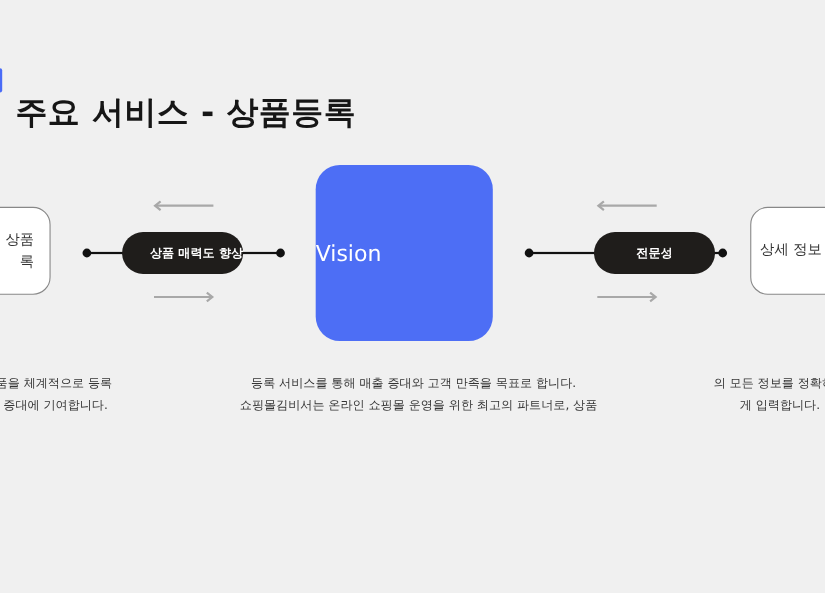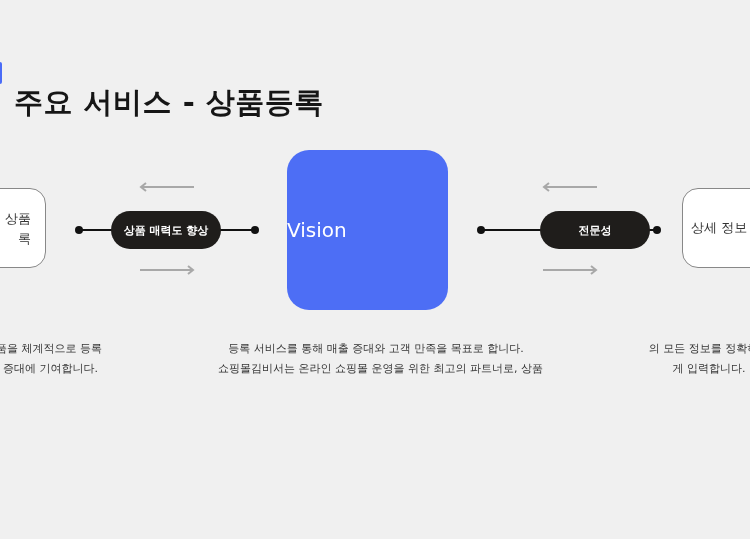--- a/index.html
+++ b/index.html
@@ -36,21 +36,21 @@
   <polyline points="7,1 2,5 7,9" fill="none" stroke="#a8a8a8" stroke-width="2"></polyline>
 </svg>
 <svg class="arrow" style="left:139px;top:265px;width:56px;">
   <line x1="1" y1="5" x2="53" y2="5" stroke="#a8a8a8" stroke-width="2"></line>
   <polyline points="49,1 54,5 49,9" fill="none" stroke="#a8a8a8" stroke-width="2"></polyline>
 </svg>
 
 <div class="dot" style="left:75px;"></div>
 <div class="conn" style="left:79px;width:176px;"></div>
 <div class="dot" style="left:251px;"></div>
-<div class="pill" style="left:111px;width:110px;">
+<div class="pill" style="left:111px;width:110px;justify-content:flex-end;">
   <span>상품 매력도 향상</span>
 </div>
 
 <div class="desc" style="left:-4px;text-align:right;width:102px;">
   <div>품을 체계적으로 등록</div>
   <div>증대에 기여합니다.</div>
 </div>
 
 <div class="vision">
   <span>Vision</span>

